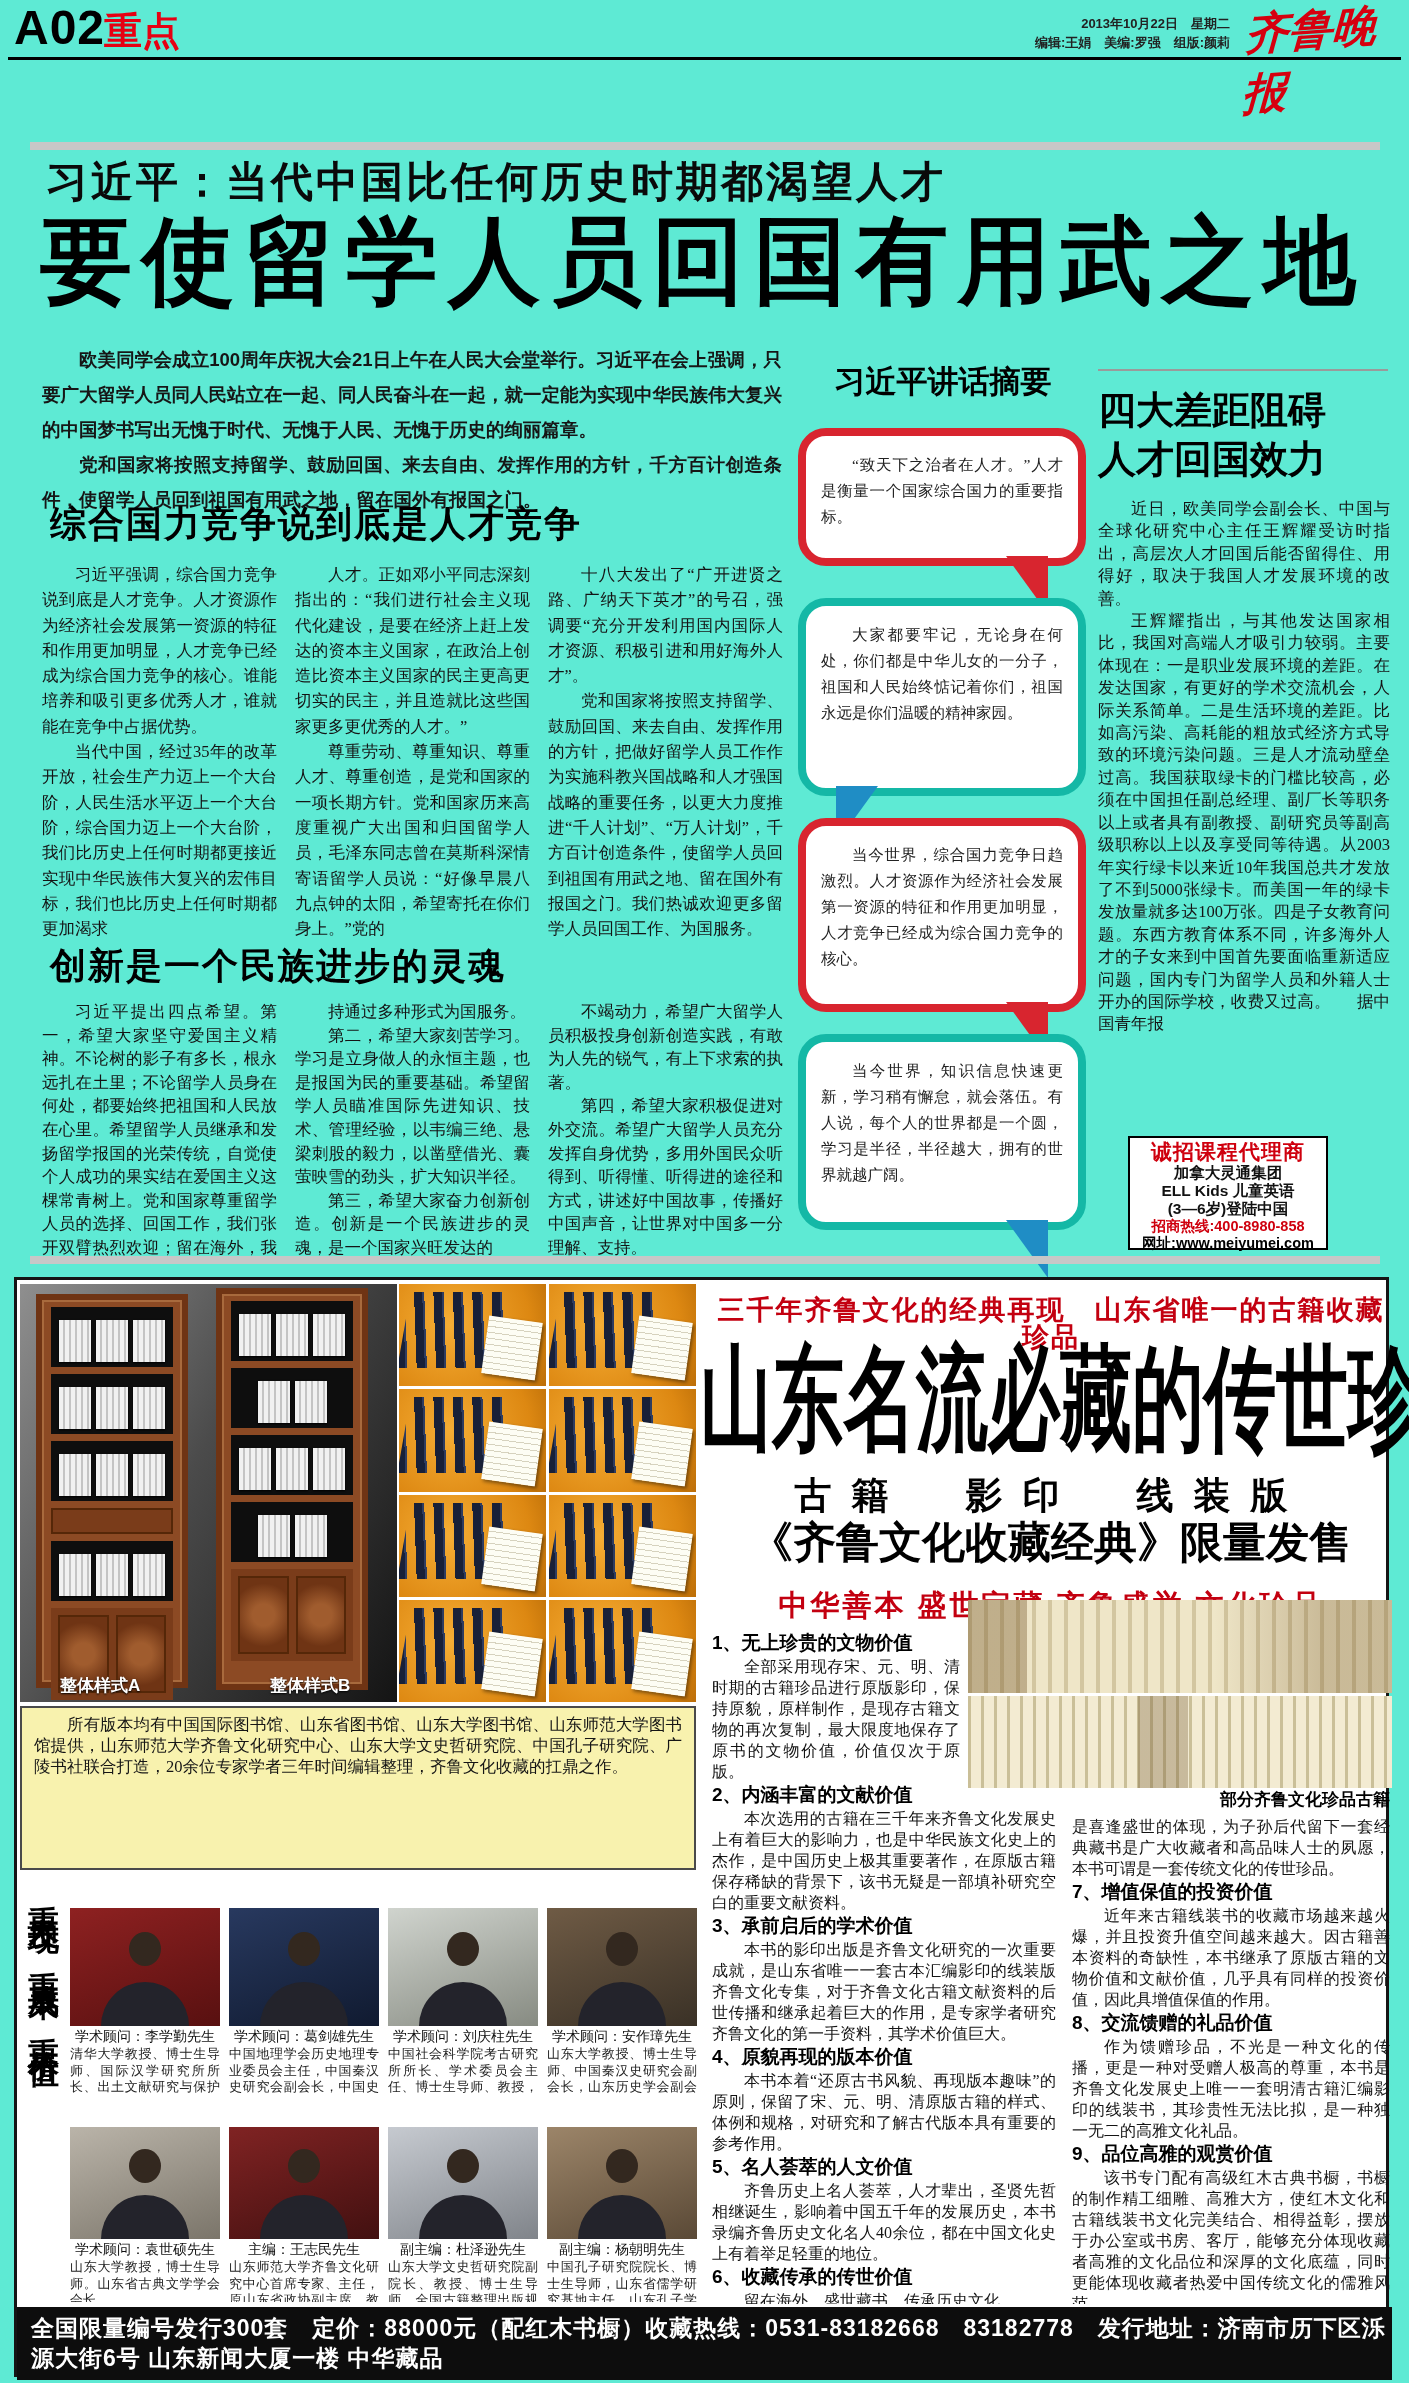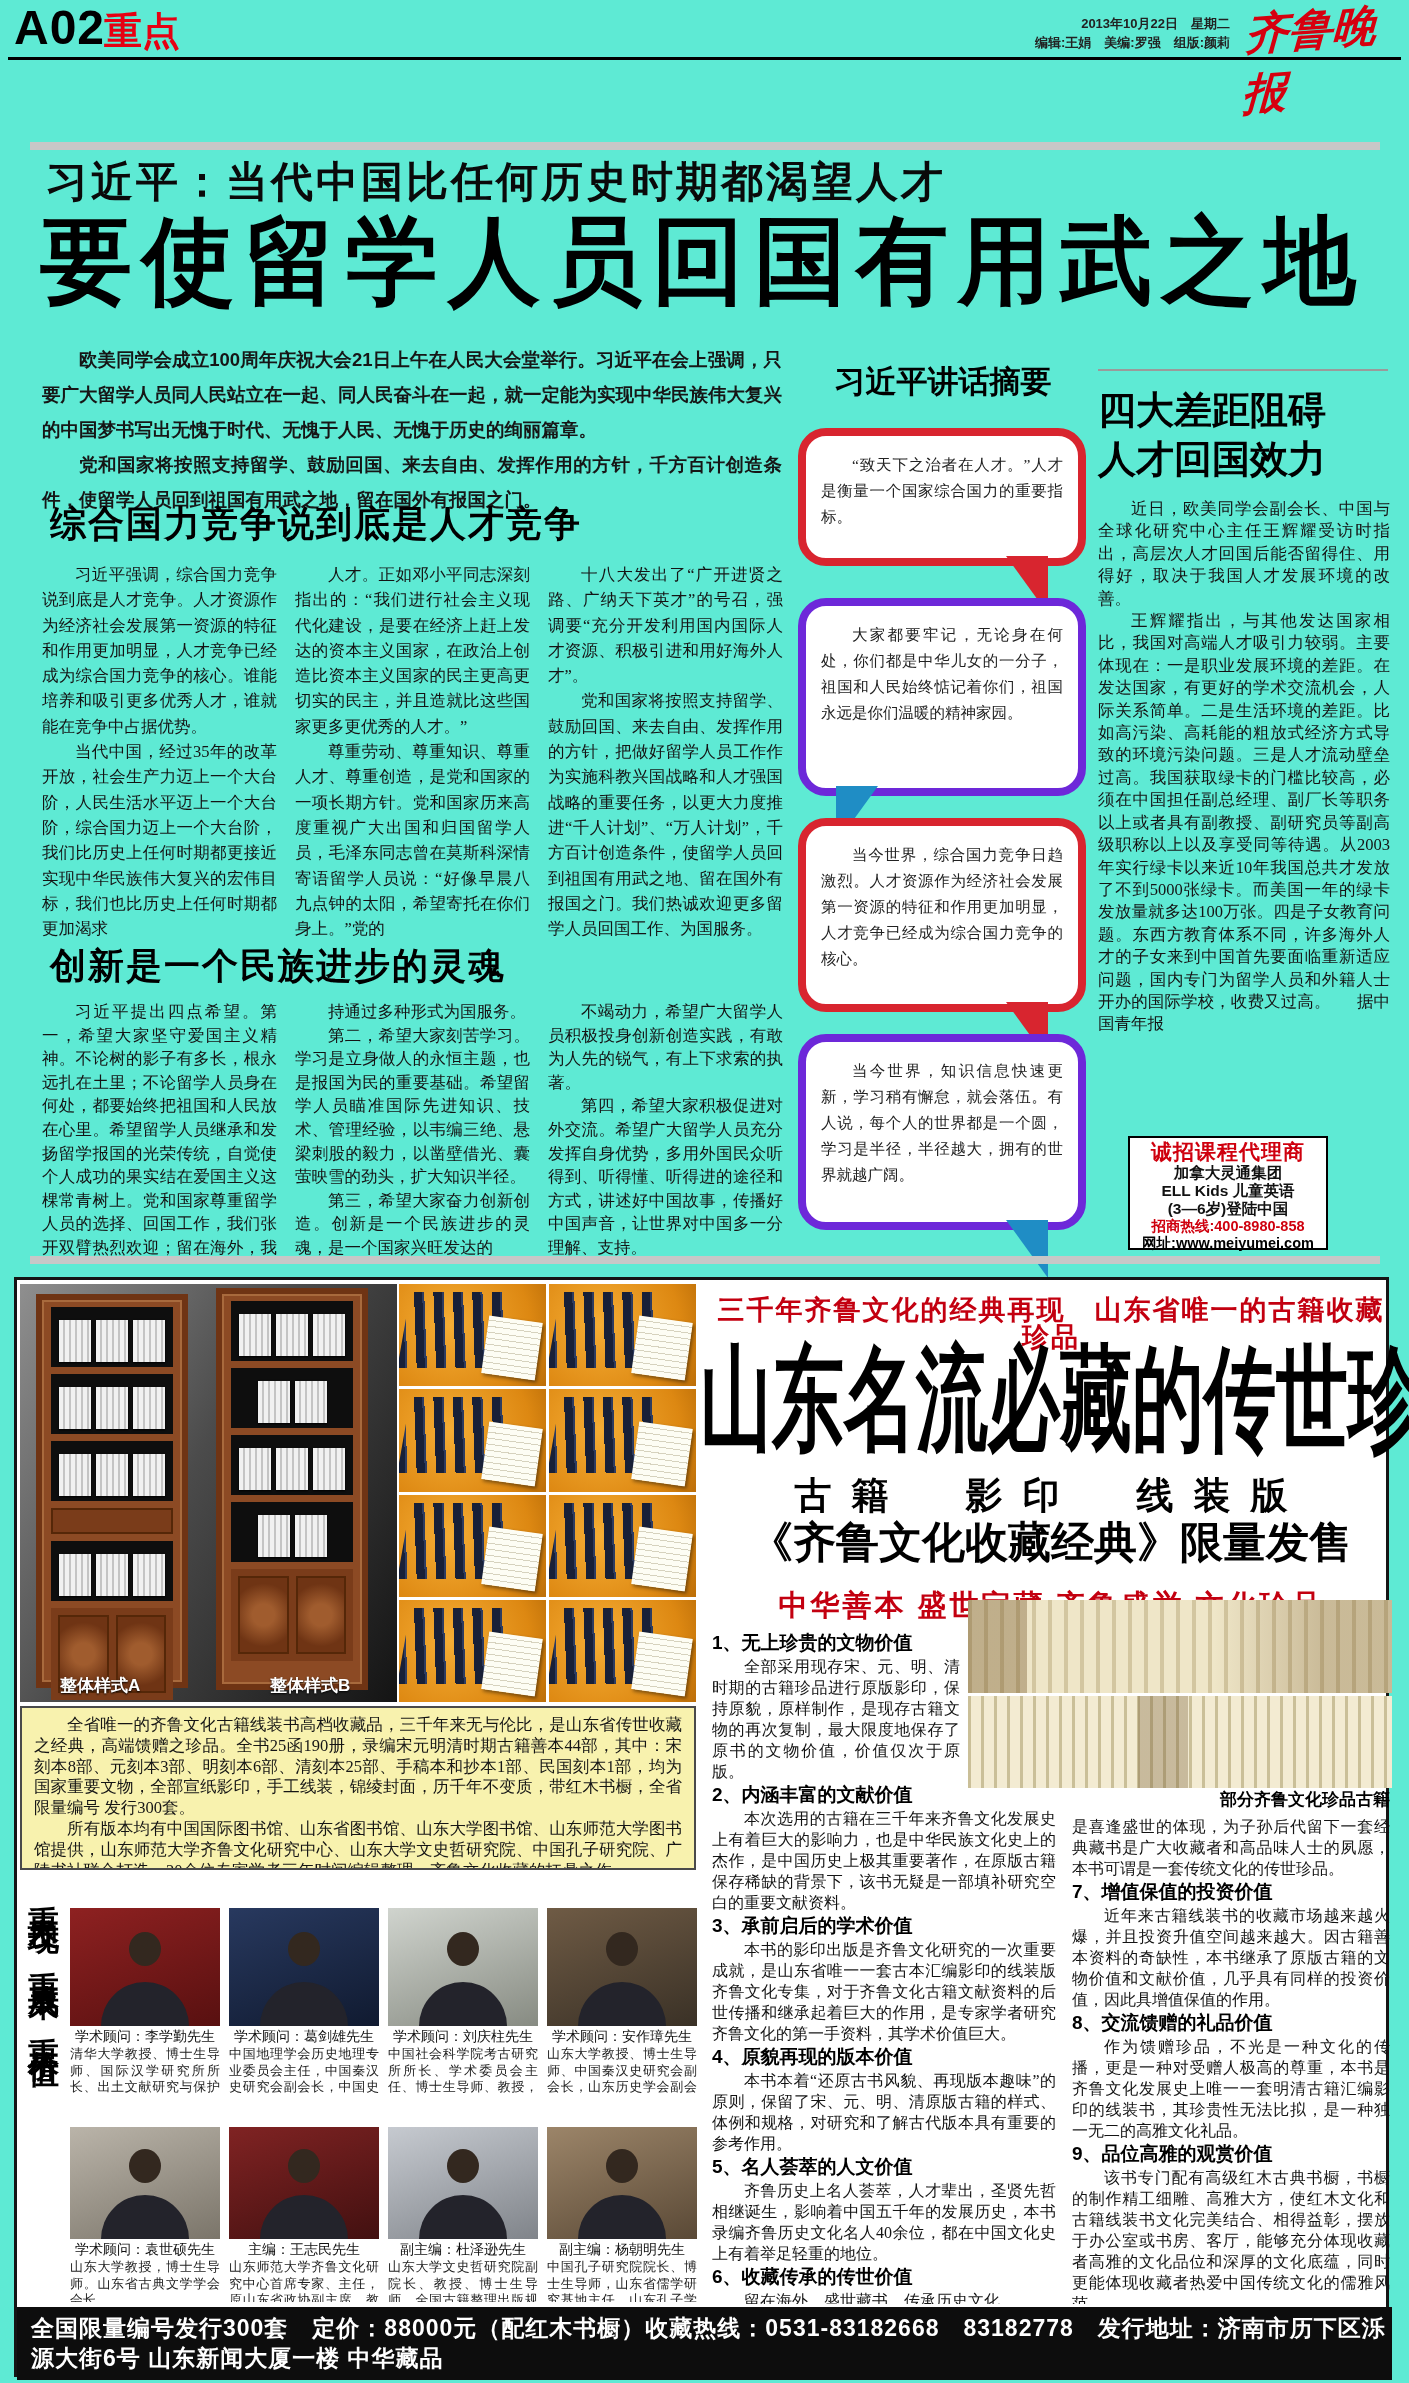--- a/index.html
+++ b/index.html
@@ -33,21 +33,21 @@
   .cols2 .col p{line-height:23.6px;}
 
   
   .qp-title{position:absolute;left:795px;top:366px;width:296px;text-align:center;
             font:900 31px/1 "Liberation Sans","DejaVu Sans",sans-serif;color:#000;}
   .qp{position:absolute;left:798px;top:428px;width:288px;height:812px;}
   .bubble{position:absolute;left:0;width:100%;box-sizing:border-box;background:#fff;border-radius:28px;
           padding:16px 15px 10px;}
   .bubble p{font:15.5px/26px "Liberation Serif","DejaVu Serif",serif;text-indent:2em;text-align:justify;color:#222;}
   .bubble.red{border:8px solid #d8252f;}
-  .bubble.blue{border:8px solid #6d28d9;}
+  .bubble.blue{border:8px solid #14b8a6;}
   .b1{top:0;height:138px;} .b2{top:170px;height:198px;} .b3{top:390px;height:194px;} .b4{top:606px;height:196px;}
   .tail{position:absolute;width:0;height:0;bottom:-56px;}
   .bubble.red .tail{border-top:58px solid #d8252f;}
   .bubble.blue .tail{border-top:58px solid #1f8dc5;}
   .t-right{right:30px;border-left:42px solid transparent;}
   .t-left{left:30px;border-right:42px solid transparent;}
 
   
   .rc-rule{position:absolute;left:1098px;top:369px;width:290px;height:2px;background:#9a9a9a;}
   .rc-title{position:absolute;left:1098px;top:386px;width:292px;
@@ -332,21 +332,20 @@
         <span class="fan"></span>
         <span class="pg"></span>
       </div>
     <div class="bcell">
         <span class="fan"></span>
         <span class="pg"></span>
       </div>
   </div>
 
   <div class="ybox">
-    <p>全省唯一的齐鲁文化古籍线装书高档收藏品，三千年来无与伦比，是山东省传世收藏之经典，高端馈赠之珍品。全书25函190册，录编宋元明清时期古籍善本44部，其中：宋刻本8部、元刻本3部、明刻本6部、清刻本25部、手稿本和抄本1部、民国刻本1部，均为国家重要文物，全部宣纸影印，手工线装，锦绫封面，历千年不变质，带红木书橱，全省限量编号 发行300套。</p>
     <p>所有版本均有中国国际图书馆、山东省图书馆、山东大学图书馆、山东师范大学图书馆提供，山东师范大学齐鲁文化研究中心、山东大学文史哲研究院、中国孔子研究院、广陵书社联合打造，20余位专家学者三年时间编辑整理，齐鲁文化收藏的扛鼎之作。</p>
   </div>
 
   <div class="vslogan">重大发现　重大成果　重大价值</div>
 
   <div class="exprow er1">
     <div class="expcard">
       <div class="exphoto p1"></div>
       <div class="expname">学术顾问：李学勤先生</div>
       <div class="expdesc">清华大学教授、博士生导师、国际汉学研究所所长、出土文献研究与保护中心主任，国务院学位委员会委员。</div>

